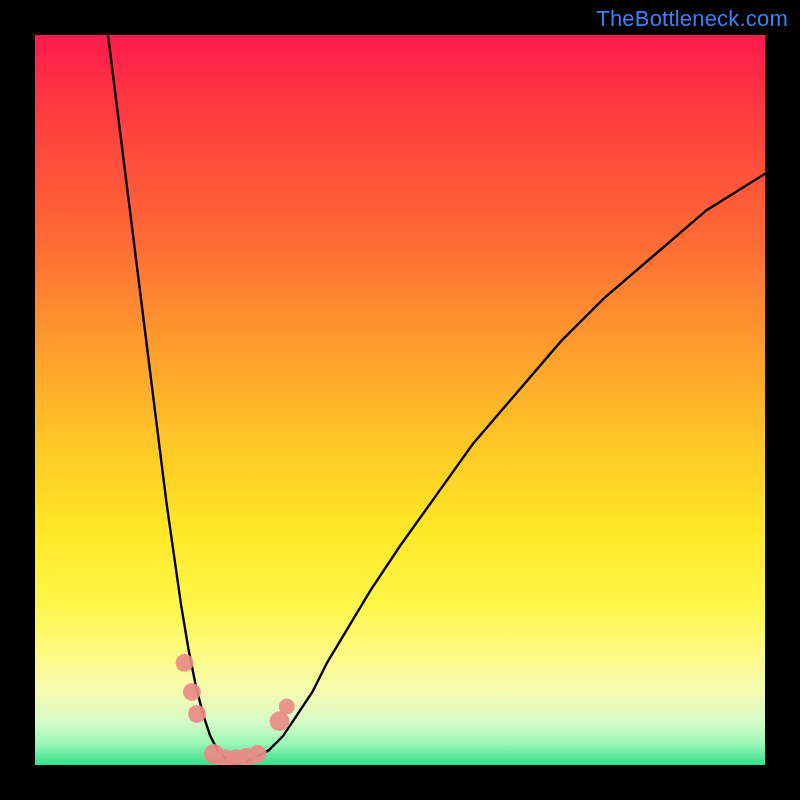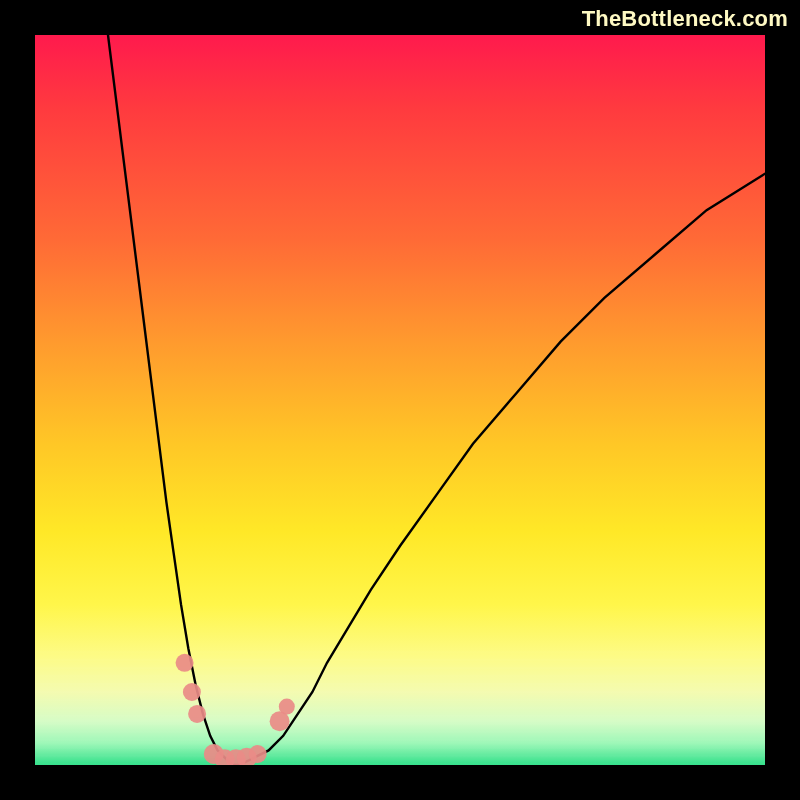--- a/index.html
+++ b/index.html
@@ -68,24 +68,24 @@
     position: absolute;
     left: 0;
     top: 0;
     width: 730px;
     height: 730px;
   }
   .watermark {
     position: absolute;
     top: 6px;
     right: 12px;
-    color: #fef9c3;
+    color: #3b82f6;
     font-size: 22px;
     letter-spacing: 0.2px;
-    font-weight: 700;
+    font-weight: 400;
     user-select: none;
   }
 </style>
 </head>
 <body>
 
 <div class="frame">
   <div class="plot">
     <div class="gradient"></div>
     <svg class="overlay-svg" viewBox="0 0 730 730" preserveAspectRatio="none">

